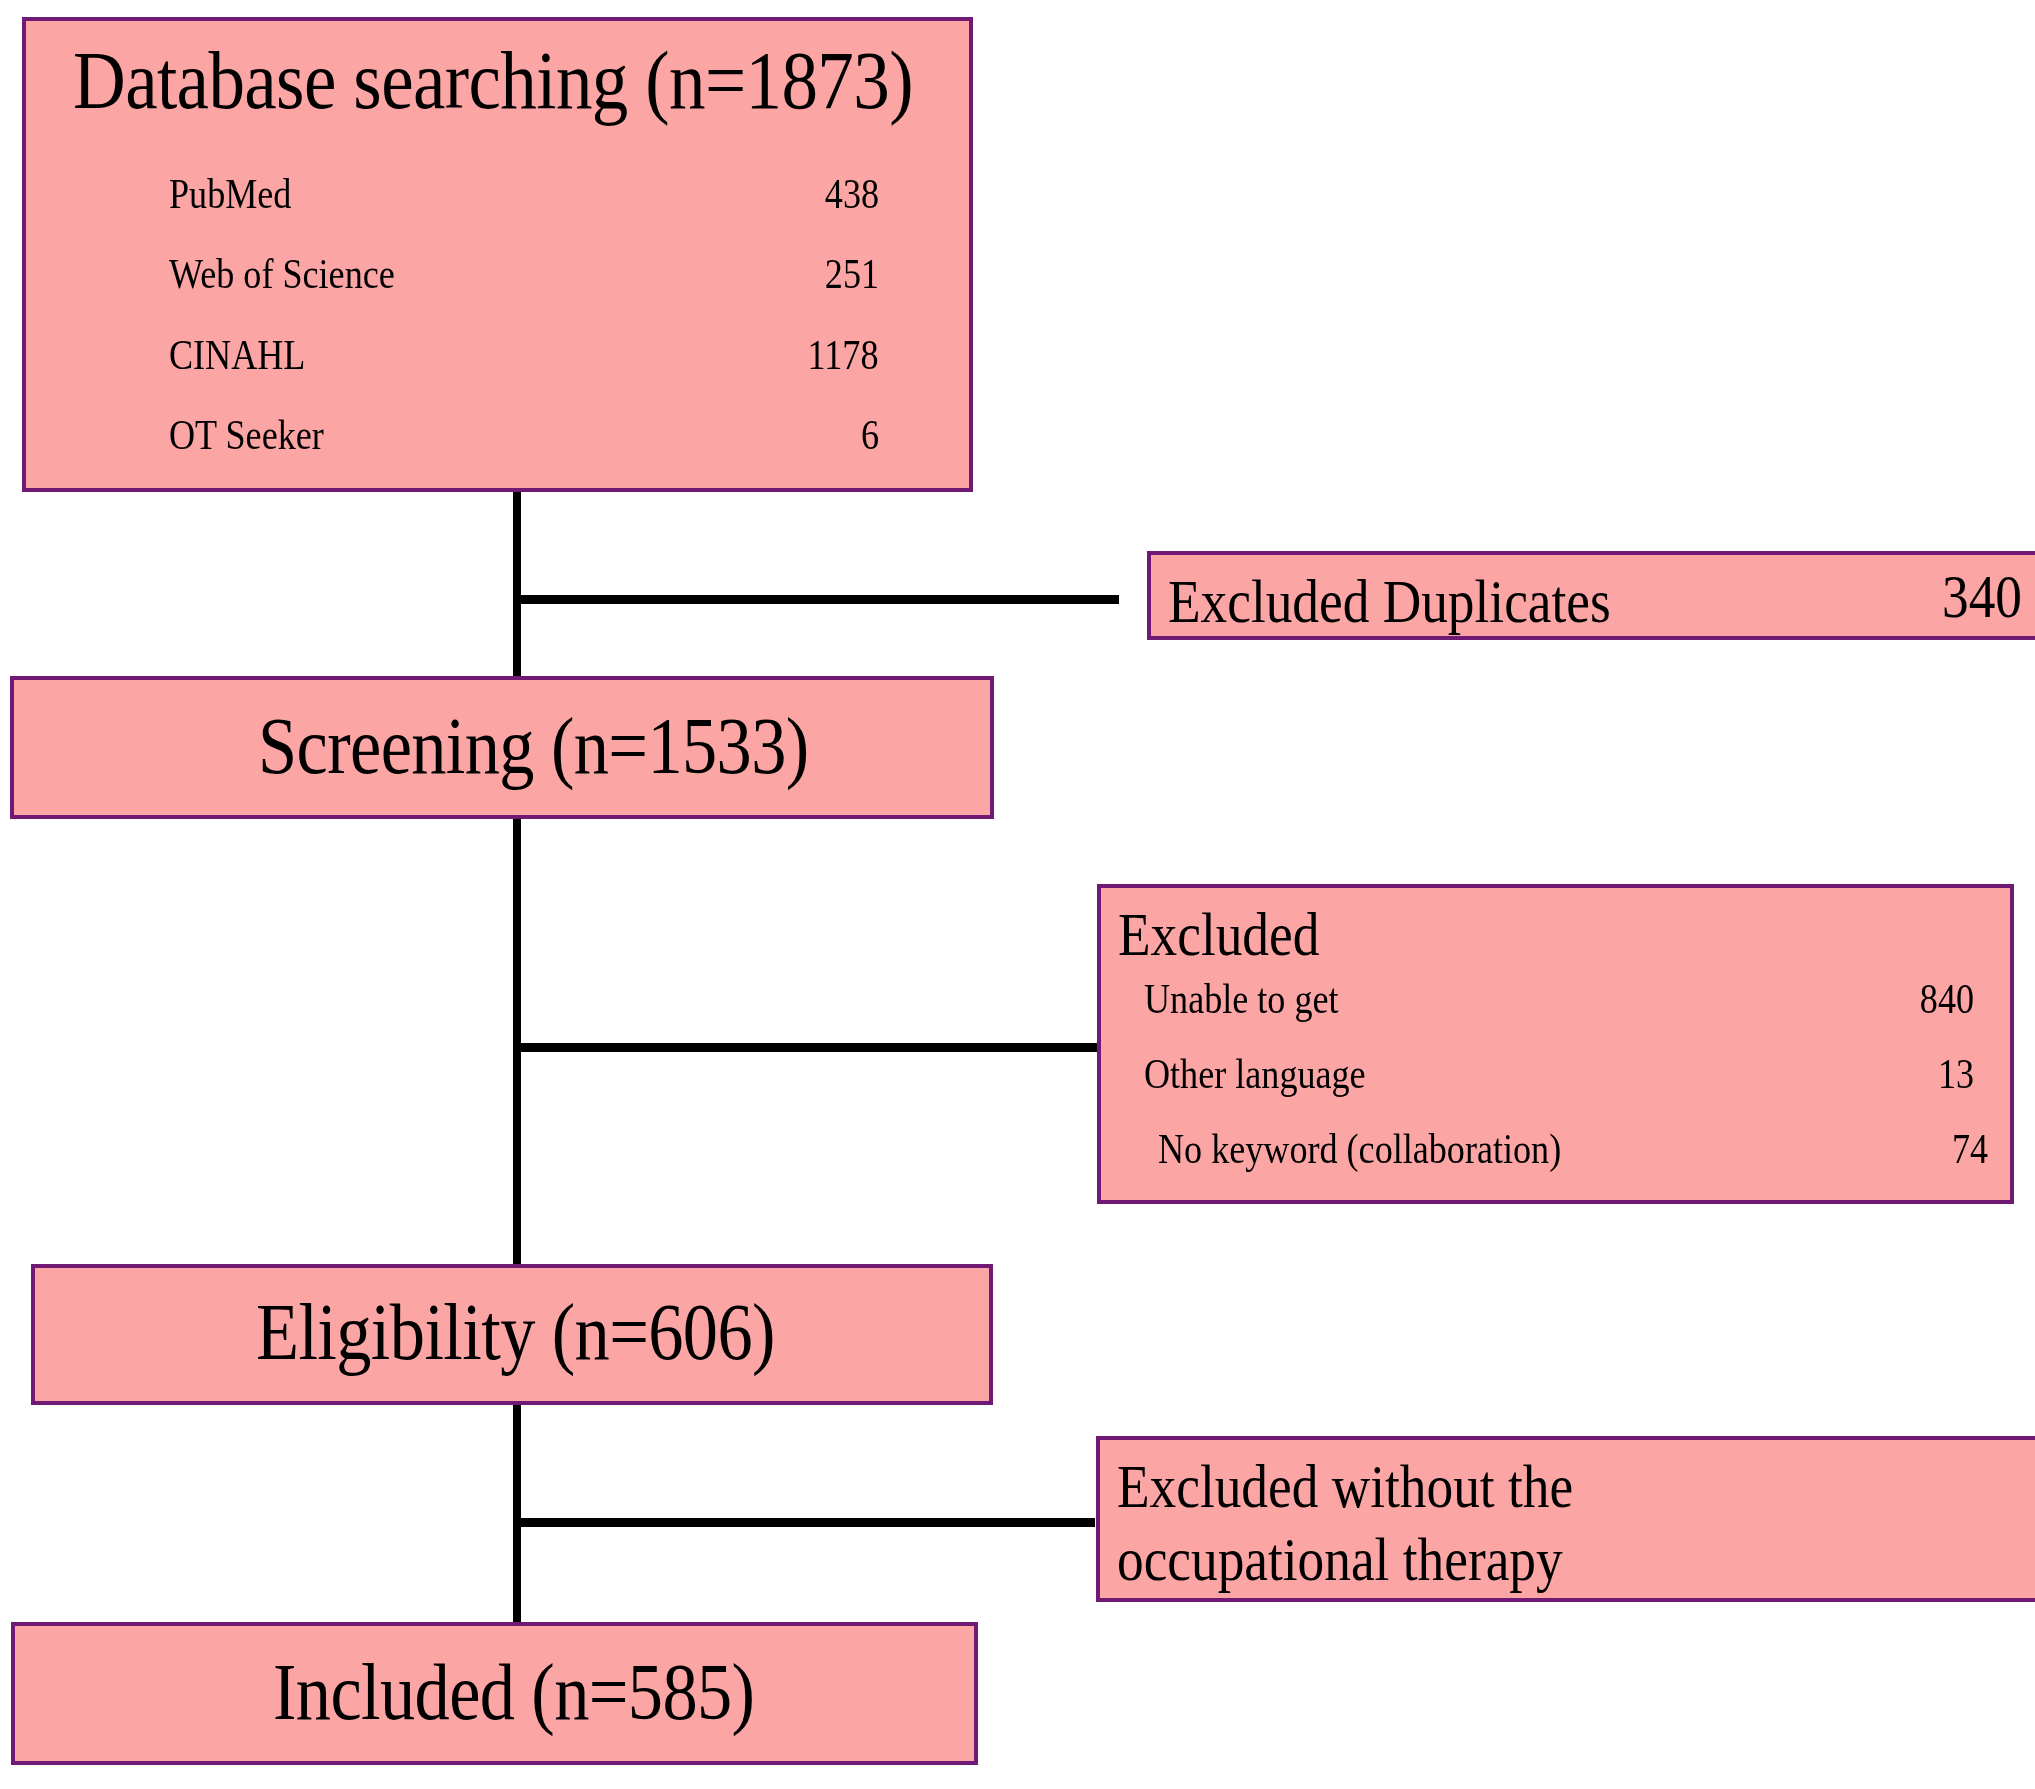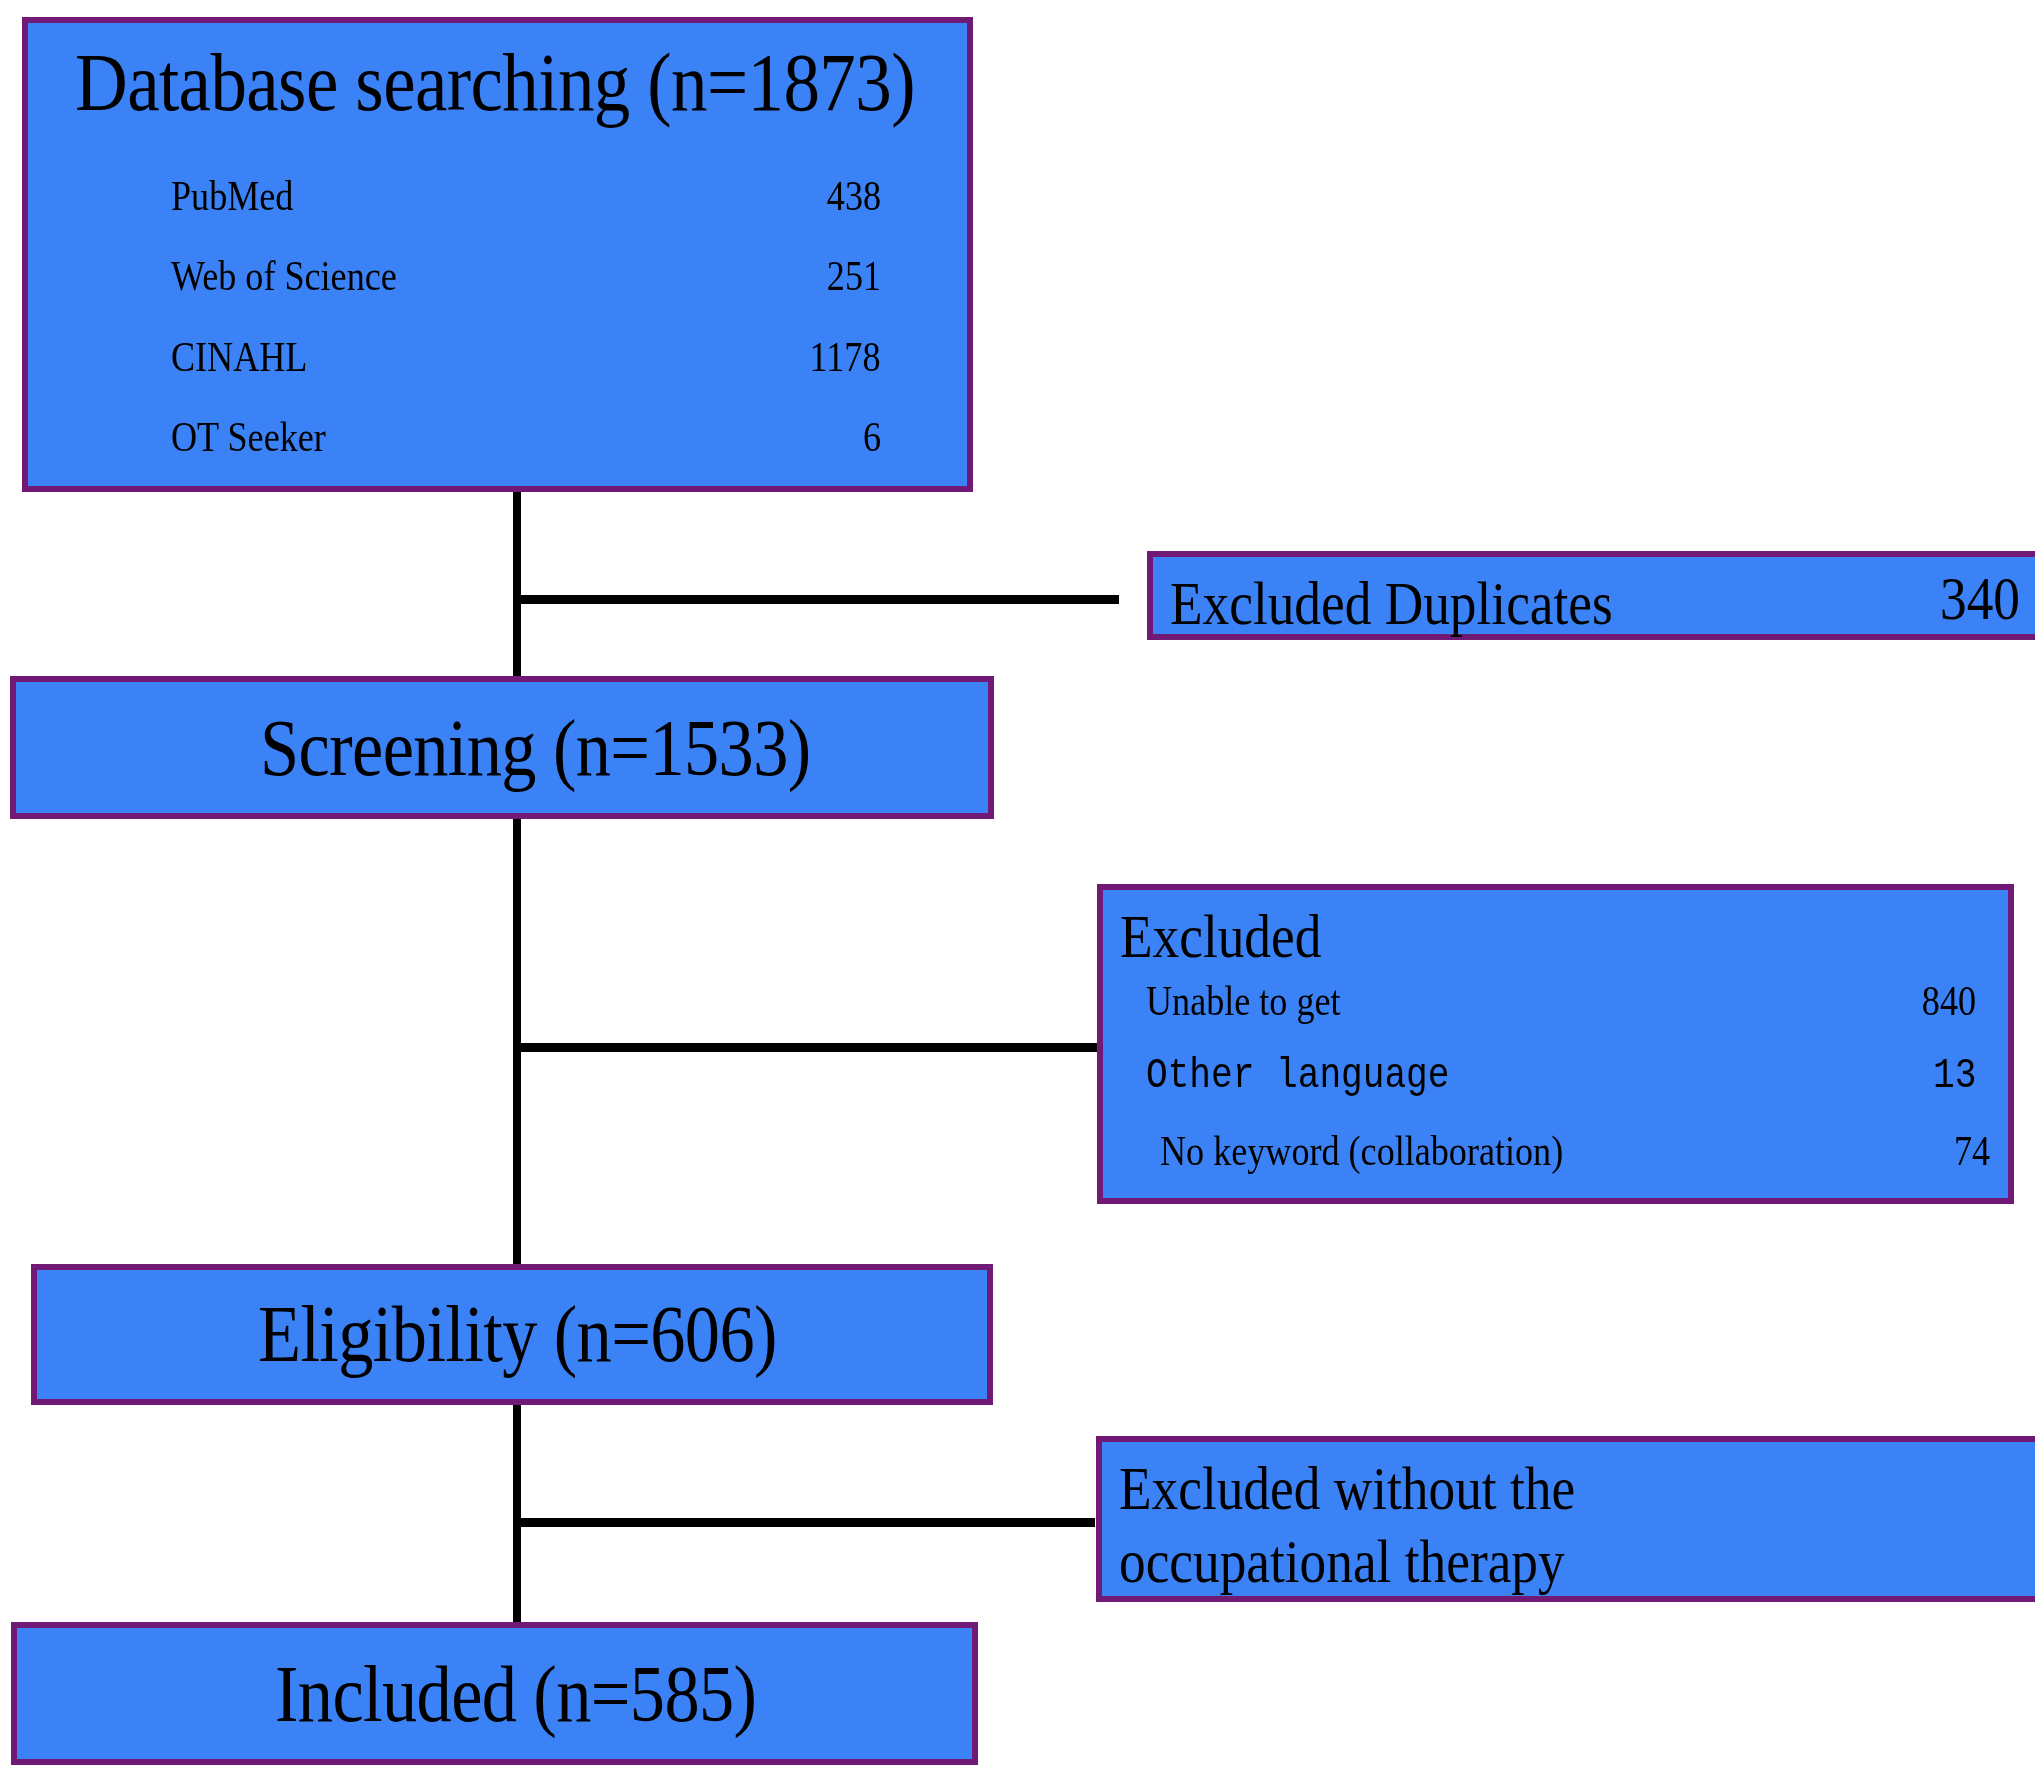--- a/index.html
+++ b/index.html
@@ -17,22 +17,22 @@
     width: 2035px;
     height: 1789px;
     background: #ffffff;
     overflow: hidden;
   }
 
   
   .box {
     position: absolute;
     box-sizing: border-box;
-    background: #3b82f6;
-    border: 6px solid #701a75;
+    background: #fca5a5;
+    border: 4px solid #701a75;
   }
 
   
   .vline {
     position: absolute;
     background: #000000;
     width: 8px;
   }
   .hline {
     position: absolute;
@@ -151,21 +151,21 @@
   </div>
 
   <div class="box" style="left:1097px; top:884px; width:917px; height:320px;">
     <div class="plain" style="left:17px; top:10px;">Excluded</div>
 
     <div class="srow" style="left:43px; top:90px; width:830px;">
       <span class="lbl">Unable to get</span>
       <span class="num" style="right:0;">840</span>
     </div>
 
-    <div class="srow" style="left:43px; top:165px; width:830px;font-family:Liberation Mono, monospace;">
+    <div class="srow" style="left:43px; top:165px; width:830px;">
       <span class="lbl">Other language</span>
       <span class="num" style="right:0;">13</span>
     </div>
 
     <div class="srow" style="left:43px; top:240px; width:830px;margin-left:14px;">
       <span class="lbl">No keyword (collaboration)</span>
       <span class="num" style="right:0;">74</span>
     </div>
   </div>
 

